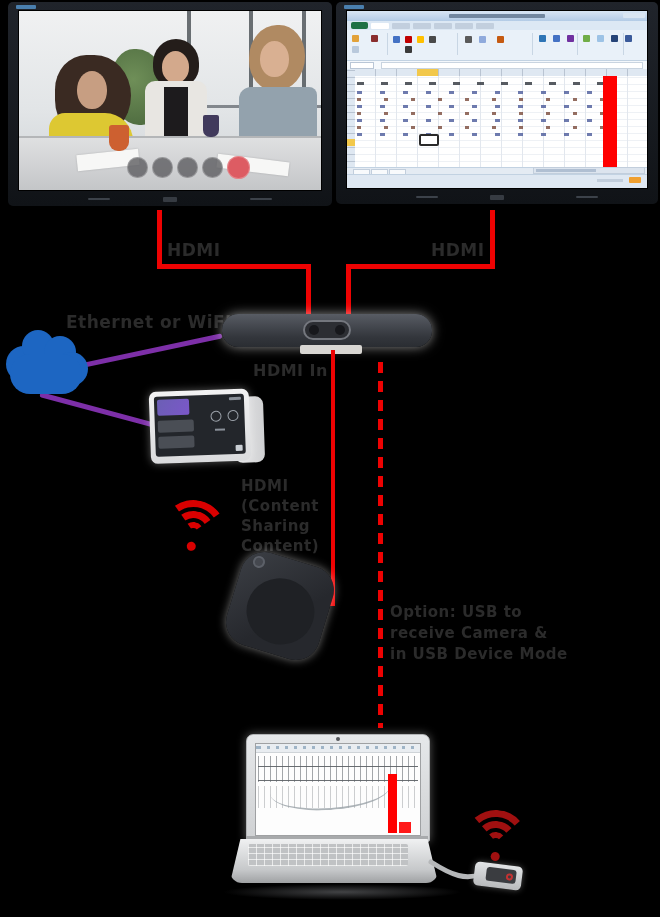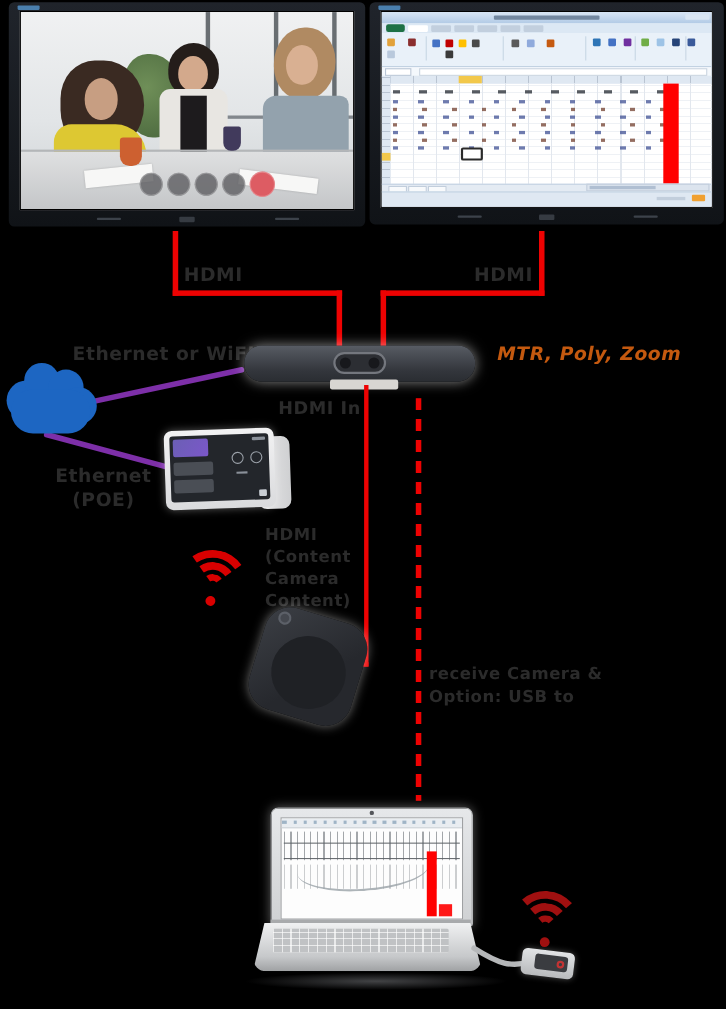--- a/index.html
+++ b/index.html
@@ -304,74 +304,70 @@
 
   <div class="videobar">
     <div class="cam">
       <i style="left:4px;"></i>
       <i style="right:4px;"></i>
     </div>
   </div>
   <div class="videobar-mount"></div>
 
   <div class="lbl lbl-orange" style="left:452px;top:311px;">
-    <span>MTR, Poly, Zoom</span>
   </div>
 
   <div class="lbl" style="left:253px;top:361px;font-size:16px;">HDMI In</div>
 
   <div class="console">
     <div class="stand"></div>
     <div class="body">
       <div class="scr">
         <div class="card-p"></div>
         <div class="card-g" style="top:24px;"></div>
         <div class="card-g" style="top:40px;"></div>
         <div class="ic" style="left:56px;top:16px;"></div>
         <div class="ic" style="left:73px;top:16px;"></div>
         <div class="dash" style="left:60px;top:34px;"></div>
         <div class="sq" style="right:3px;bottom:3px;"></div>
         <div class="brand"></div>
       </div>
     </div>
   </div>
 
-  <div class="lbl" style="left:46px;top:422px;width:96px;text-align:center;font-size:17px;line-height:22px;">
-    <span>Ethernet</span>
-    <span>(POE)</span>
-  </div>
 
   <div class="wifi red" style="left:162px;top:500px;transform:rotate(10deg);">
     <div class="a a1"></div>
       <div class="a a2"></div>
       <div class="a a3"></div>
       <div class="d"></div>
   </div>
 
   <div class="lbl lbl-sm" style="left:241px;top:476px;">
     <span>HDMI</span>
     <span>(Content</span>
-    <span>Camera</span>
+    <span>Sharing</span>
     <span>Content)</span>
   </div>
 
   <div class="redline" style="left:331px;top:350px;width:4px;height:256px;"></div>
   <div class="redline" style="left:317px;top:602px;width:18px;height:4px;"></div>
 
   <div class="dashline" style="left:378px;top:362px;height:366px;"></div>
 
   <div class="puck">
     <div class="body"></div>
     <div class="big"></div>
     <div class="btn"></div>
   </div>
 
   <div class="lbl lbl-opt" style="left:390px;top:602px;">
+    <span>Option: USB to</span>
     <span>receive Camera &amp;</span>
-    <span>Option: USB to</span>
+    <span>in USB Device Mode</span>
   </div>
 
   <div class="lap-shadow"></div>
   <div class="lap-screen">
     <div class="lap-cam"></div>
     <div class="lap-disp">
       <div class="lap-toolbar"></div>
       <div class="lap-rule" style="top:22px;"></div>
       <div class="lap-rule" style="top:36px;"></div>
       <div class="lap-ticks" style="top:12px;height:26px;"></div>

